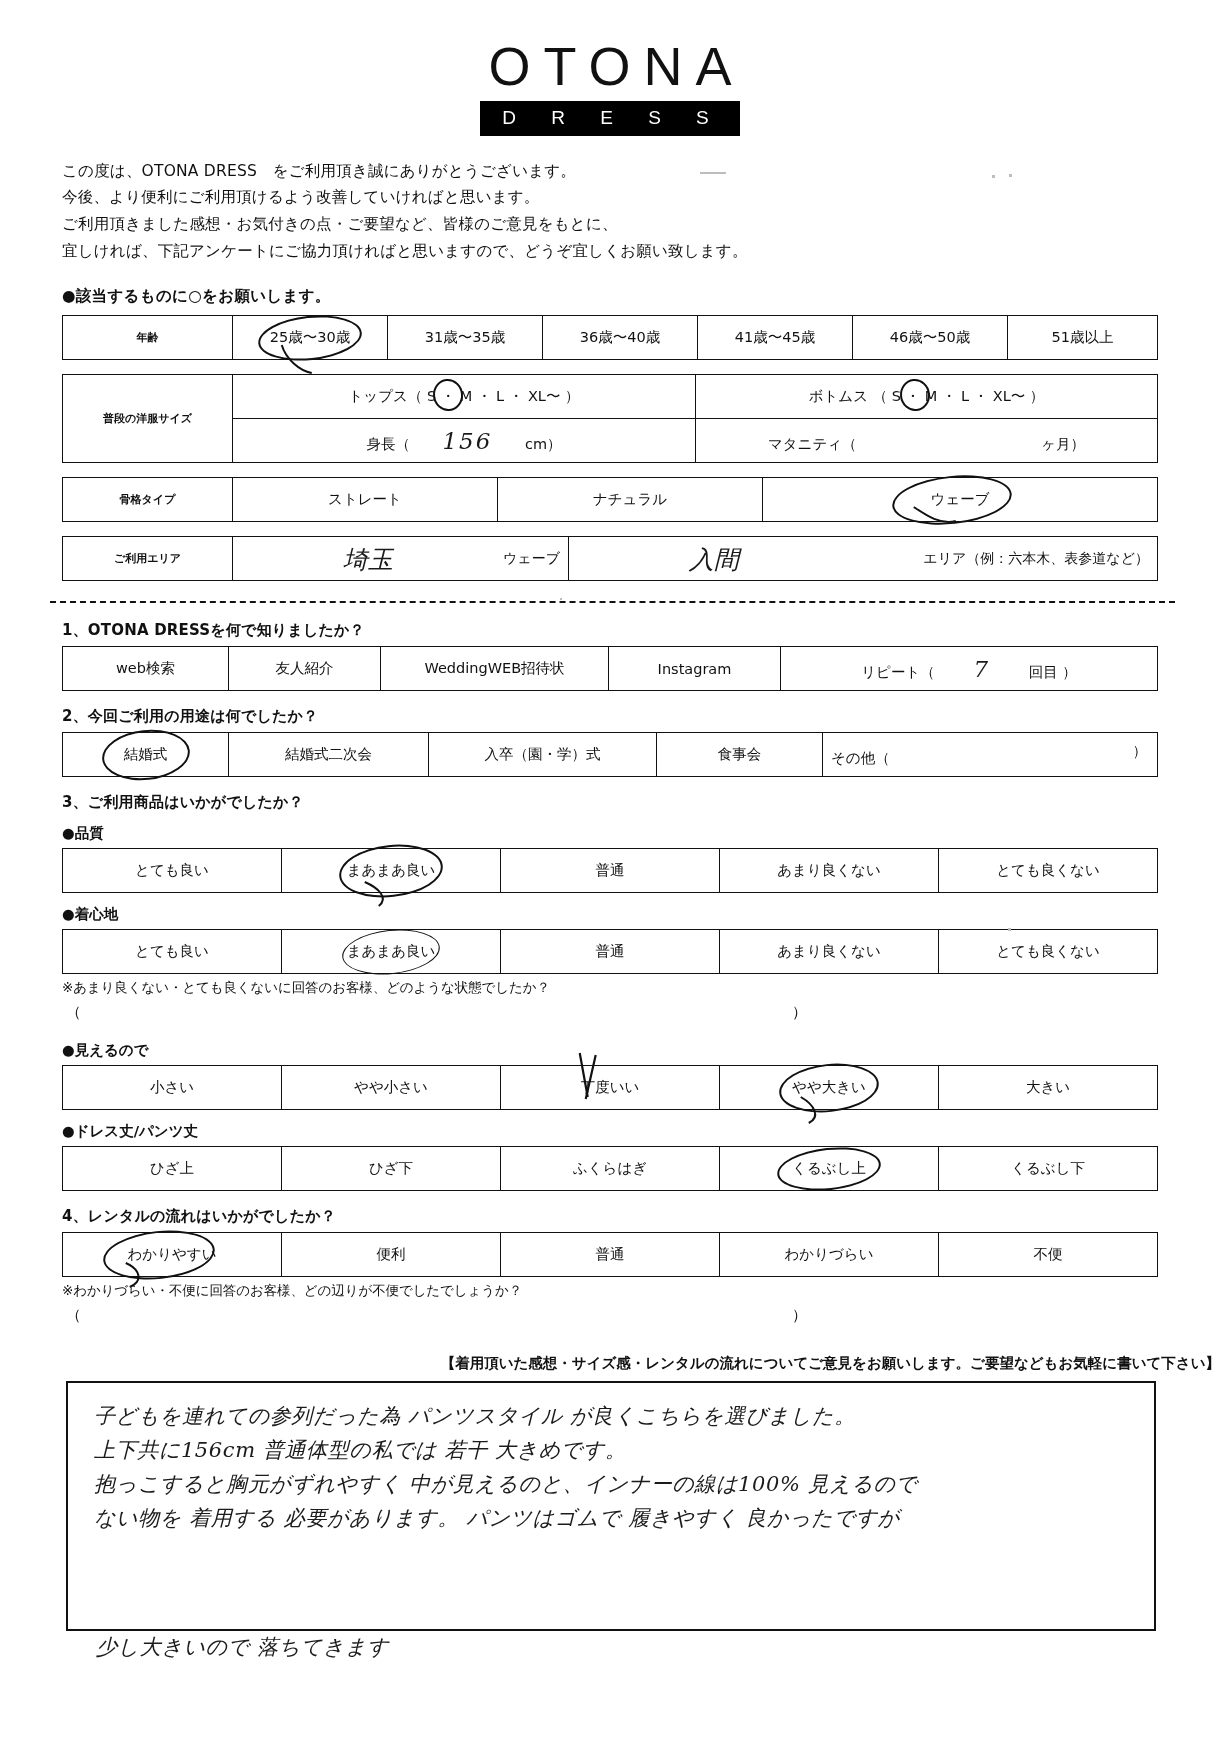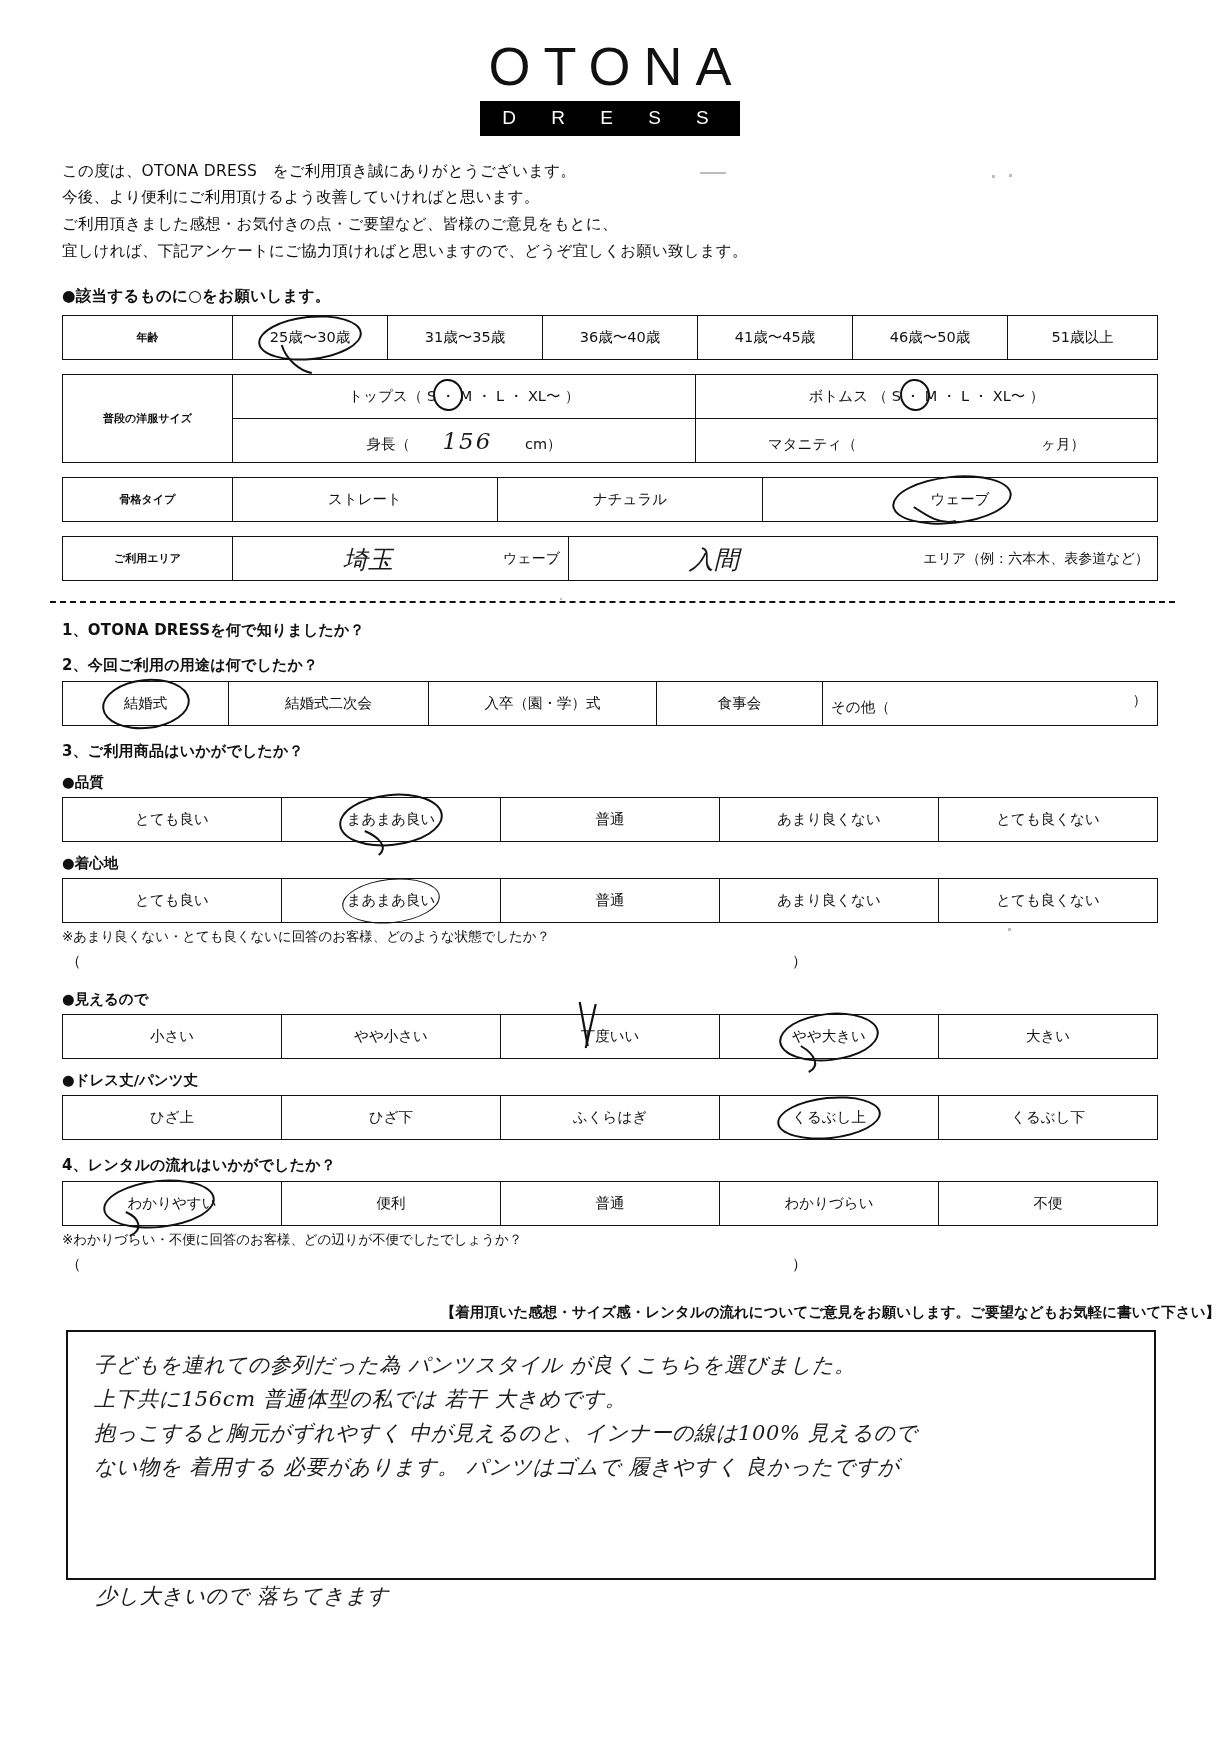--- a/index.html
+++ b/index.html
@@ -204,20 +204,35 @@
       <span class="hand" style="font-size:25px;position:absolute;left:120px;top:6px">入間</span>
       <span style="position:absolute;right:8px;top:13px;font-size:14px">エリア（例：六本木、表参道など）</span>
     </td>
   </tr>
       </tbody>
     </table>
 
   <div class="dashed"></div>
 
   <div class="qtitle">1、OTONA DRESSを何で知りましたか？</div>
+  <table class="tbl">
+      <tbody>
+        <tr>
+    <td style="width:166px">web検索</td>
+    <td style="width:152px">友人紹介</td>
+    <td style="width:228px">WeddingWEB招待状</td>
+    <td style="width:172px">Instagram</td>
+    <td>
+      <span>リピート（</span>
+      <span class="hand hw-val" style="margin:0 34px">7</span>
+      <span>回目 ）</span>
+    </td>
+  </tr>
+      </tbody>
+    </table>
 
   <div class="qtitle">2、今回ご利用の用途は何でしたか？</div>
   <table class="tbl">
       <tbody>
         <tr>
     <td style="width:166px">
       <span>結婚式</span>
       <span class="circ w1" style="width:88px;height:50px"></span>
     </td>
     <td style="width:200px">結婚式二次会</td>

